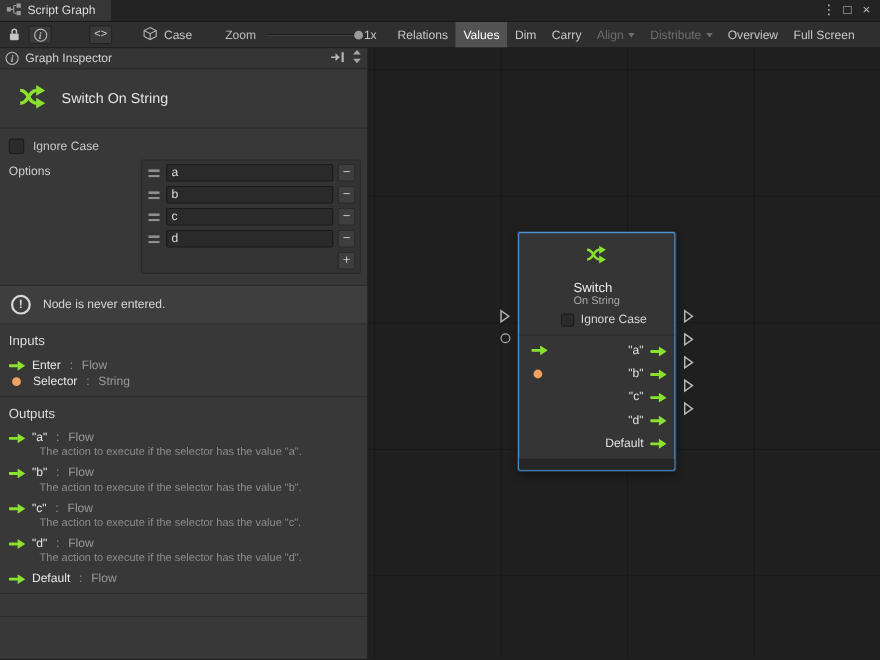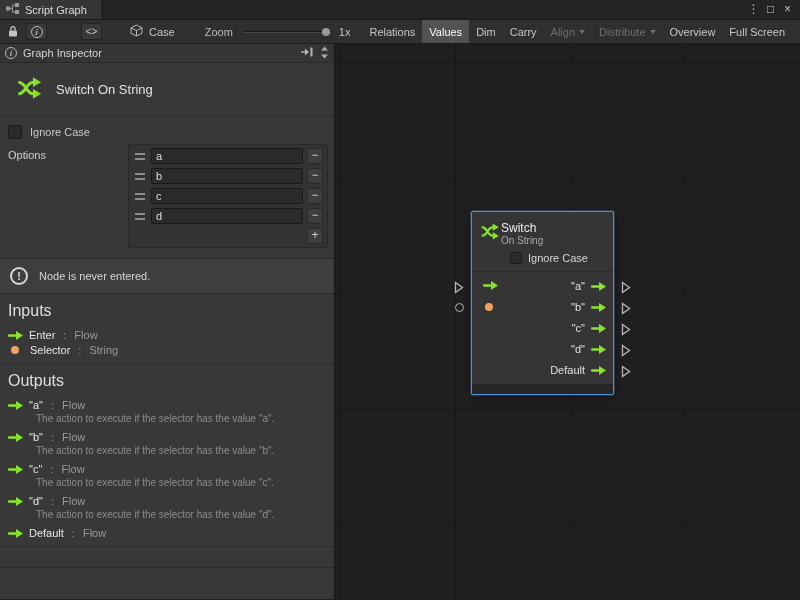--- a/index.html
+++ b/index.html
@@ -34,21 +34,21 @@
     width: 12px; height: 12px; border: 1px solid #b9b9b9; border-radius: 50%;
     font-size: 9px; line-height: 11px; text-align: center; color: #b9b9b9;
     font-family: "Liberation Serif", serif; font-style: italic; font-weight: bold;
   }
   .code-glyph { font-size: 10px; letter-spacing: 0; color: #c6c6c6; }
   .tb-target { display: flex; align-items: center; gap: 6px; margin-left: 28px; }
   .zoom-label { margin-left: 30px; color: #bdbdbd; }
   .zoom-slider { position: relative; width: 88px; height: 14px; margin-left: 10px; }
   .zoom-track { position: absolute; left: 0; right: 0; top: 6px; height: 2px; background: #1b1b1b; border-bottom: 1px solid #474747; }
   .zoom-handle { position: absolute; right: 1px; top: 3px; width: 8px; height: 8px; border-radius: 50%; background: #9a9a9a; }
-  .zoom-value { margin-left: 8px; }
+  .zoom-value { margin-left: 0; }
   .tb-buttons { display: flex; height: 100%; margin-left: 12px; }
   .tb-btn { display: flex; align-items: center; gap: 4px; padding: 0 7px; height: 100%; color: #c8c8c8; }
   .tb-btn.active { background: #525252; color: #ffffff; }
   .tb-btn.disabled { color: #6e6e6e; }
   .chev { width: 0; height: 0; border-left: 3.5px solid transparent; border-right: 3.5px solid transparent; border-top: 4px solid currentColor; margin-top: 1px; }
 
   
   .main { display: flex; height: 555px; }
 
   
@@ -91,21 +91,21 @@
     margin-top: 6px; background: #3e3e3e; border-top: 1px solid #2b2b2b; border-bottom: 1px solid #2b2b2b;
     display: flex; align-items: center; gap: 11px; padding: 8px 10px; flex: 0 0 auto;
   }
   .warn-icon {
     width: 18px; height: 18px; flex: 0 0 18px; border: 2px solid #d9d9d9; border-radius: 50%;
     color: #d9d9d9; font-weight: bold; font-size: 11px; line-height: 14px; text-align: center;
   }
   .warning-text { color: #d6d6d6; }
 
   .section { padding: 8px 8px 4px; }
-  .section-heading { font-size: 16px; color: #dedede; margin-bottom: 9px; }
+  .section-heading { font-size: 12px; color: #dedede; margin-bottom: 9px; }
   .io-row { display: flex; align-items: center; gap: 6px; margin-bottom: 3px; }
   .io-name { font-weight: normal; color: #e6e6e6; }
   .io-sep { color: #9a9a9a; margin: 0 2px; }
   .io-type { color: #9a9a9a; }
   .io-desc { font-size: 10px; color: #8d8d8d; margin: -1px 0 6px 28px; line-height: 12px; }
   .flow-arrow { display: inline-flex; flex: 0 0 auto; }
   .flow-arrow svg { display: block; }
   .dot { width: 8px; height: 8px; border-radius: 50%; background: #f0a35e; flex: 0 0 auto; margin: 0 5px 0 3px; }
   .spacer20 { height: 20px; flex: 0 0 20px; }
   .filler { flex: 1; }
@@ -121,21 +121,21 @@
     background-position: 5px 19px;
   }
 
   
   .node {
     position: absolute; left: 136px; top: 167px; width: 143px;
     background: #353535; border: 1px solid #4f90d2; border-radius: 2px;
     box-shadow: 0 0 0 1px rgba(79,144,210,0.28), 0 3px 8px rgba(0,0,0,0.4);
     font-size: 11px;
   }
-  .node-header { display: flex; align-items: flex-start; padding: 9px 8px 3px; }
+  .node-header { display: flex; align-items: center; gap: 9px; padding: 9px 8px 3px; flex-direction: column; }
   .node-title { font-size: 12px; color: #ececec; line-height: 14px; }
   .node-sub { font-size: 10px; color: #a8a8a8; line-height: 12px; }
   .node-check { display: flex; align-items: center; gap: 6px; padding: 2px 6px 7px 38px; }
   .node-check .checkbox { width: 12px; height: 12px; }
   .node-check-label { color: #d6d6d6; }
   .node-divider { height: 1px; background: #2a2a2a; }
   .node-ports { position: relative; height: 112px; }
   .nport-row { position: absolute; right: 7px; height: 14px; display: flex; align-items: center; gap: 6px; }
   .nport-label { color: #e0e0e0; }
   .node-footer { height: 10px; background: #262626; border-top: 1px solid #212121; border-radius: 0 0 2px 2px; }

